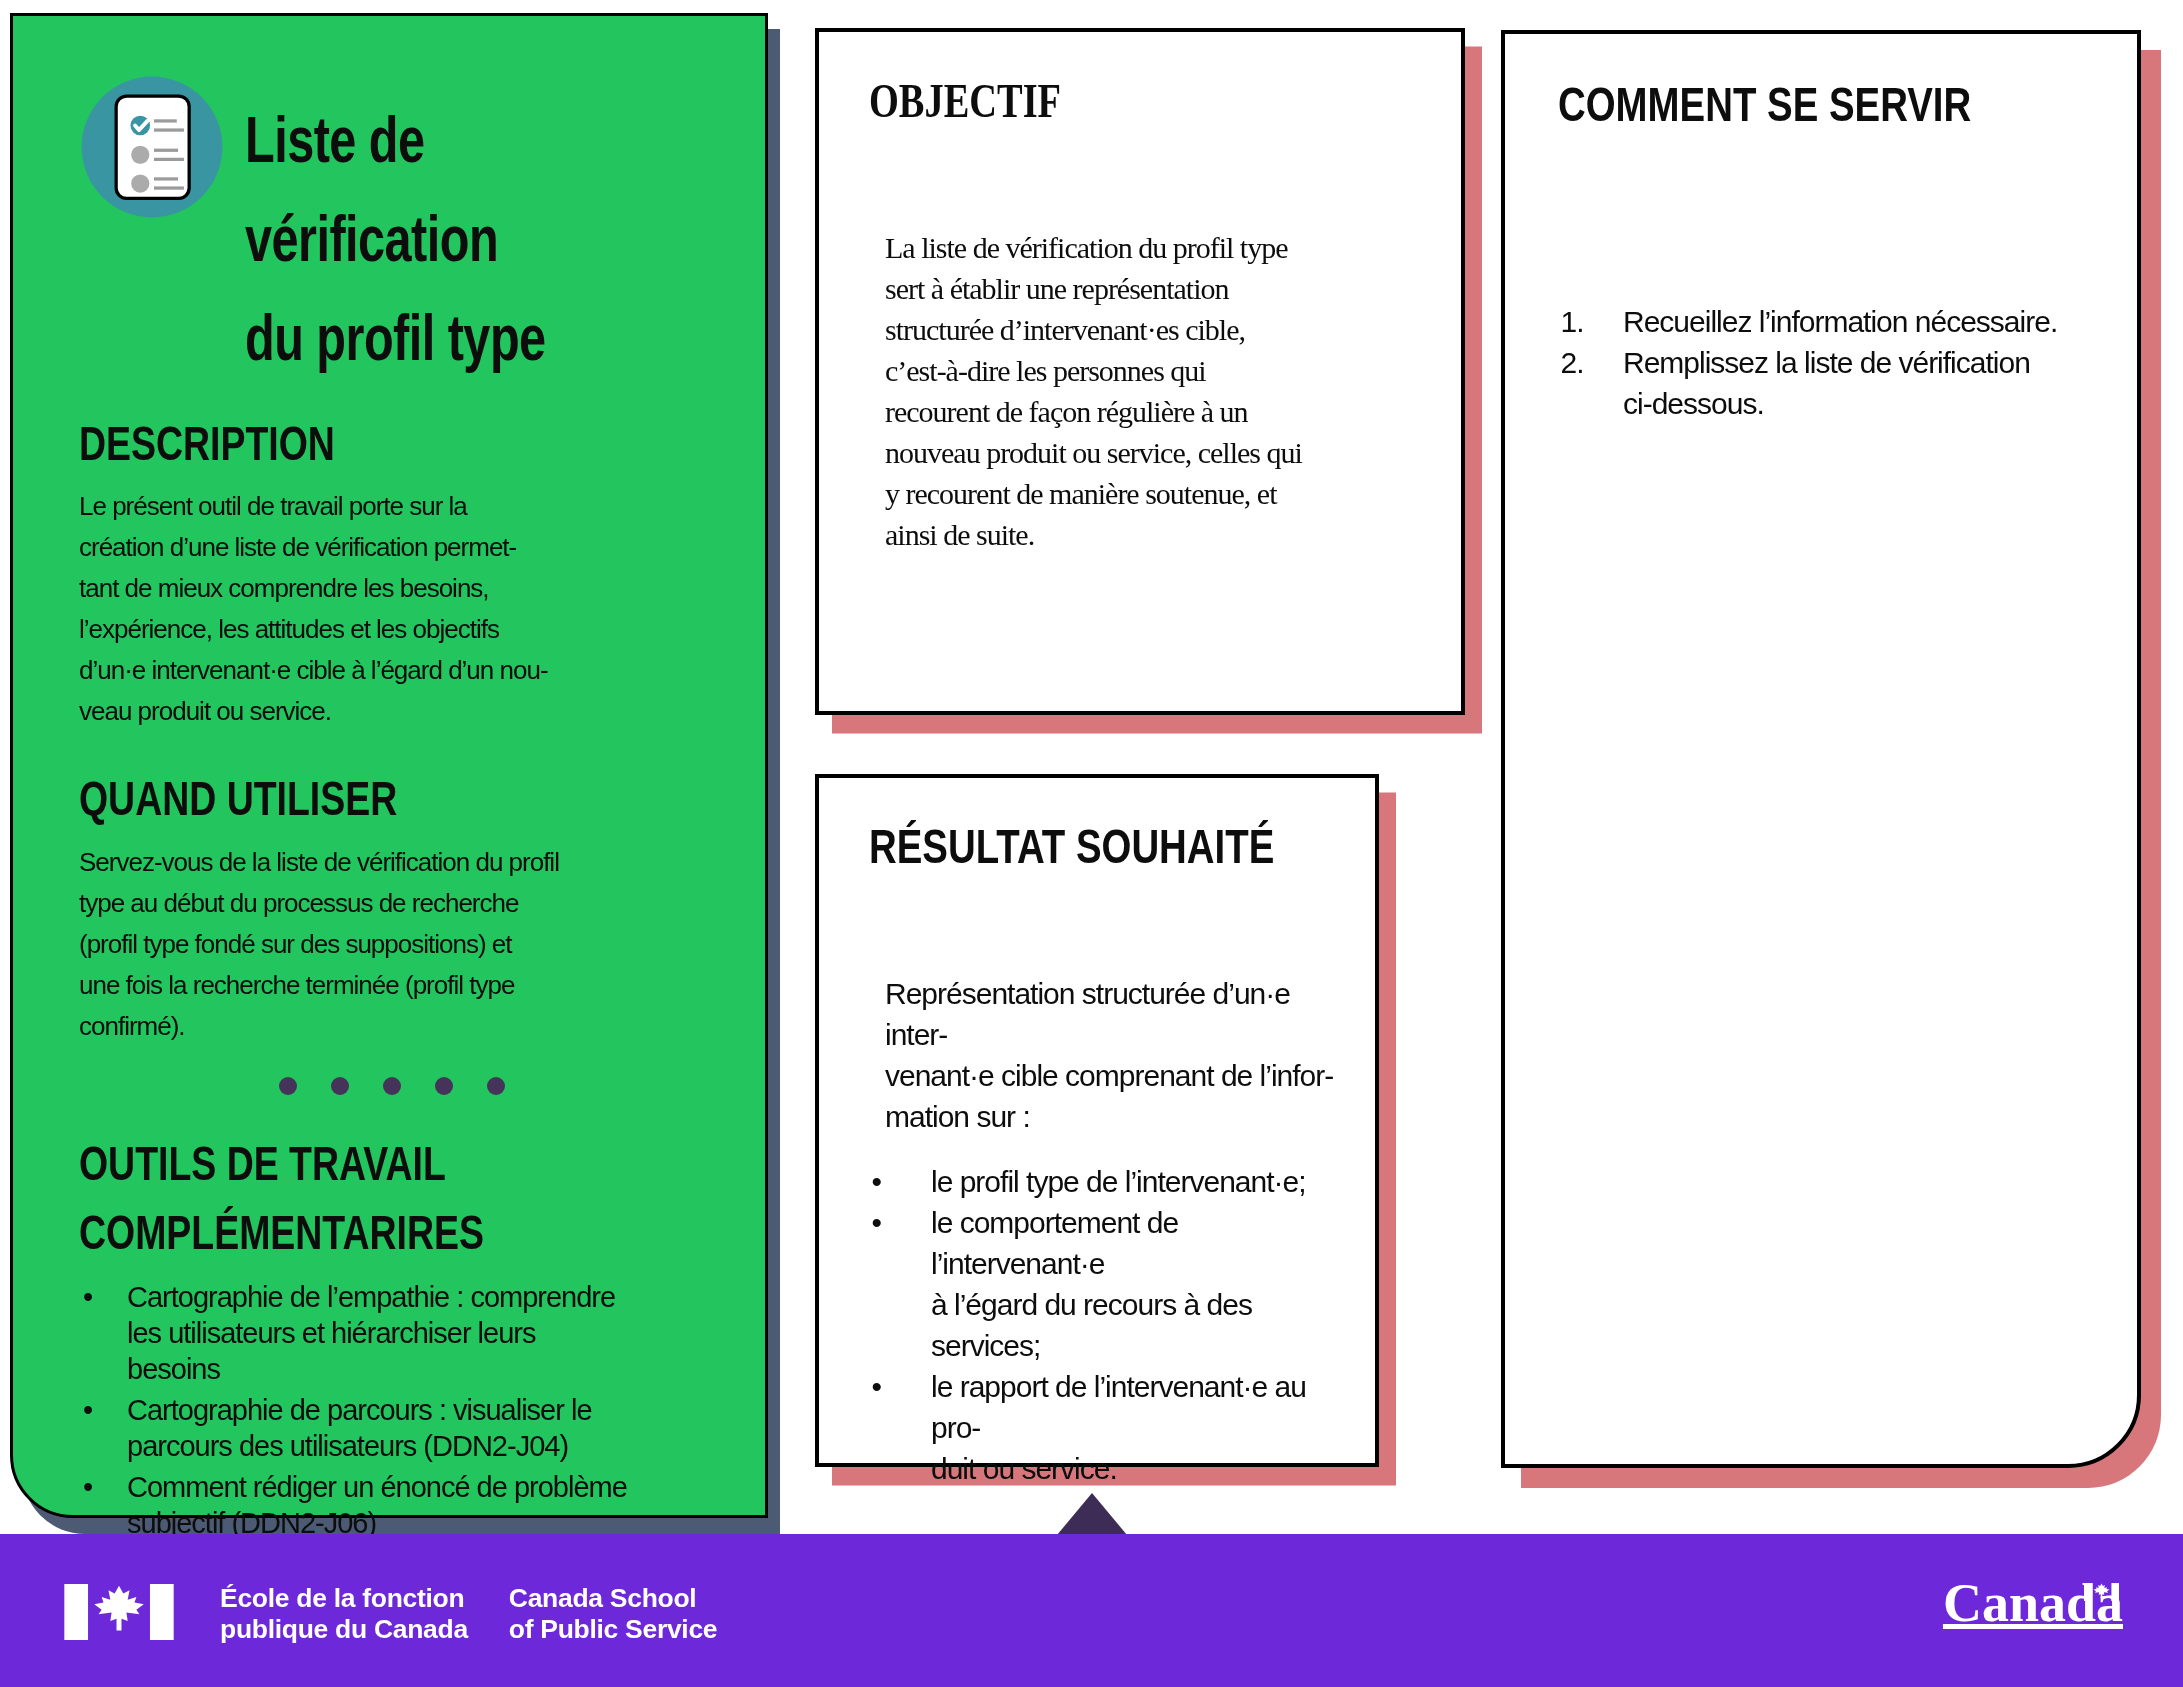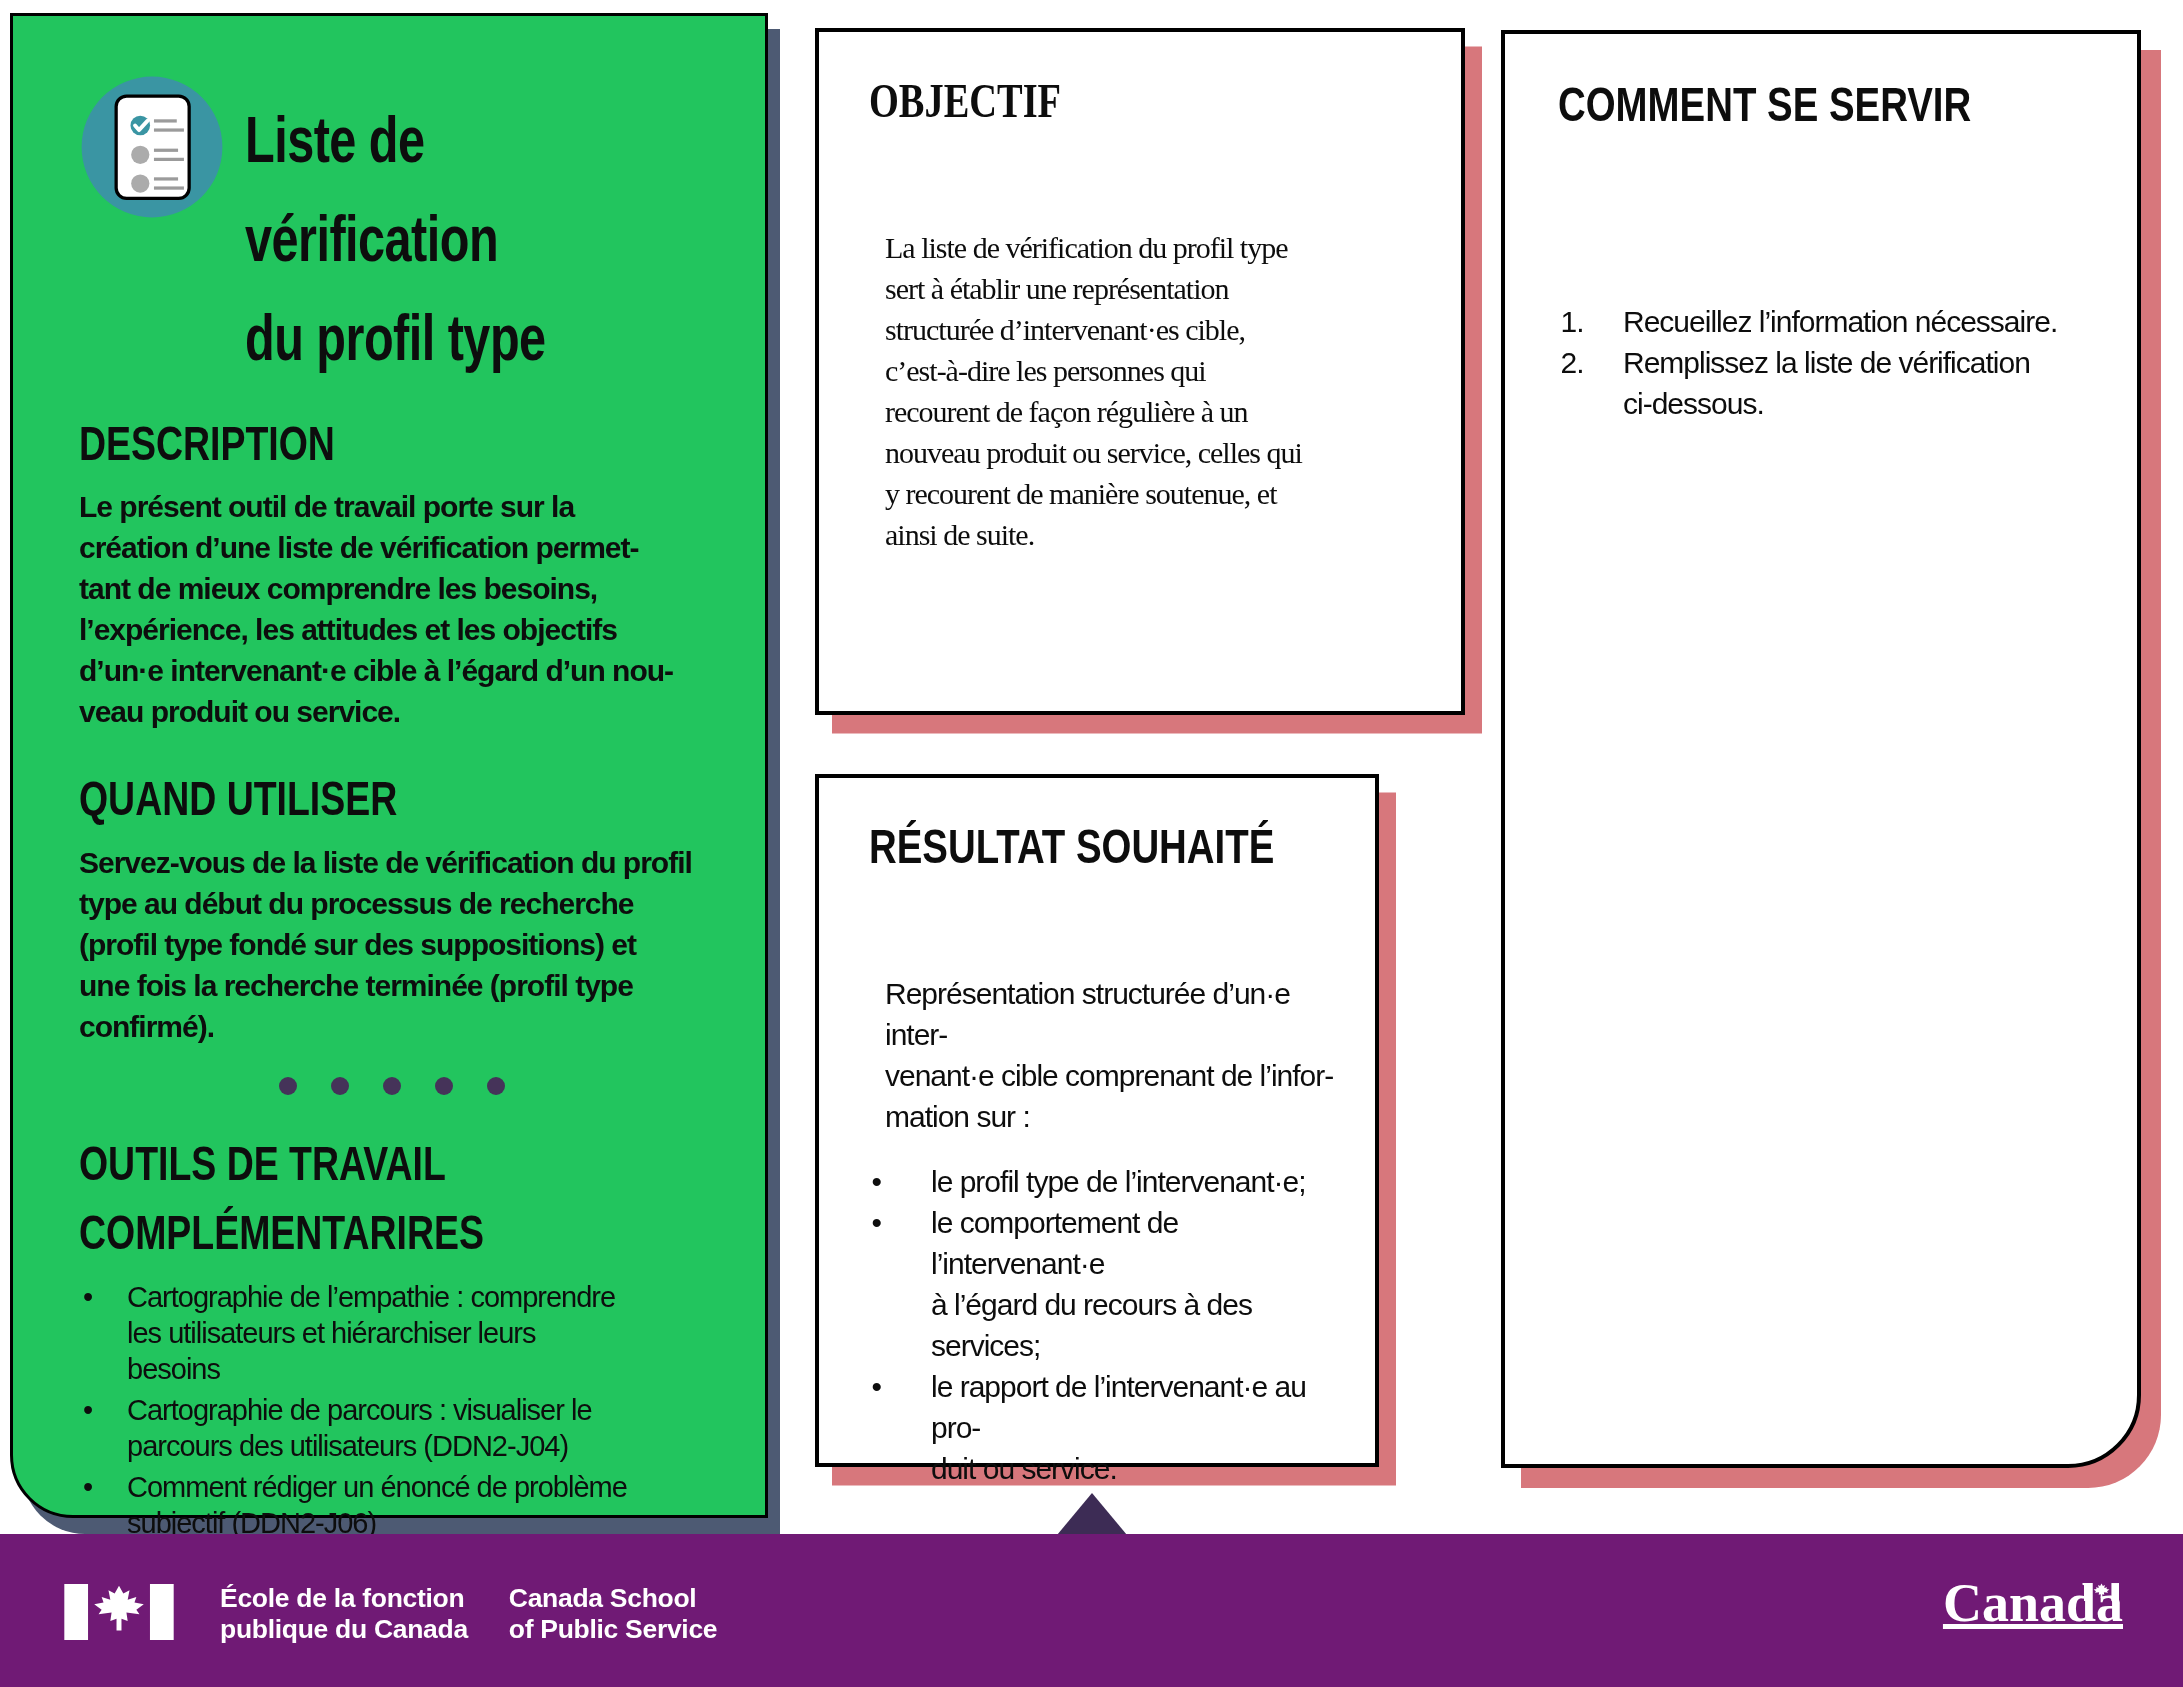--- a/index.html
+++ b/index.html
@@ -19,21 +19,21 @@
   .badge{flex:0 0 auto;width:146px;height:146px;}
   .doc-title{
     margin:17px 0 0 20px;font-size:64px;font-weight:bold;line-height:99px;
     letter-spacing:-0.7px;transform:scaleX(0.76);transform-origin:0 0;white-space:pre-line;
   }
   .side-head{
     margin:34px 0 10.6px 0;font-size:48px;font-weight:bold;line-height:65px;
     transform:scaleX(0.78);transform-origin:0 0;white-space:pre-line;
   }
   .body-text{
-    margin:0;font-size:30px;line-height:41px;letter-spacing:-1px;font-weight:bold;
+    margin:0;font-size:26px;line-height:41px;letter-spacing:-1px;
   }
   .dots{display:flex;justify-content:center;gap:34px;margin:30px 26.5px 4px 0;}
   .dot{width:18px;height:18px;border-radius:50%;background:#453359;}
   ul.side-list{list-style:none;margin:12px 0 0 0;padding:0;}
   ul.side-list li{
     position:relative;padding-left:48px;font-size:29px;line-height:36px;
     letter-spacing:-1px;white-space:pre-line;margin-bottom:5.3px;
   }
   ul.side-list li::before{content:"\2022";position:absolute;left:4px;top:0;}
   
@@ -57,21 +57,21 @@
     letter-spacing:-1px;white-space:pre-line;
   }
   ul.box-list li::before{content:"\2022";position:absolute;left:2.6px;top:0;}
   ol.steps{list-style:none;margin:167px 0 0 0;padding:0;counter-reset:step;}
   ol.steps li{
     position:relative;padding-left:65px;font-size:30px;line-height:41px;
     letter-spacing:-1px;white-space:pre-line;counter-increment:step;
   }
   ol.steps li::before{content:counter(step) ".";position:absolute;left:2.6px;top:0;}
   
-  .footer{position:absolute;left:0;top:1534px;width:2183px;height:153px;background:#701a75;}
+  .footer{position:absolute;left:0;top:1534px;width:2183px;height:153px;background:#6d28d9;}
   .tri{
     position:absolute;left:1057px;top:1493px;width:70px;height:42px;background:#3D2C55;
     -webkit-clip-path:polygon(50% 0,100% 100%,0 100%);clip-path:polygon(50% 0,100% 100%,0 100%);
   }
   .fip{position:absolute;left:64px;top:50px;display:flex;align-items:flex-start;}
   .dept{color:#fff;font-size:26.5px;line-height:31px;font-weight:bold;
     letter-spacing:-0.3px;white-space:pre-line;margin-top:-1.3px;}
   .dept-fr{margin-left:46px;}
   .dept-en{margin-left:41px;}
   .wordmark-wrap{position:absolute;right:60px;top:48px;color:#fff;}

